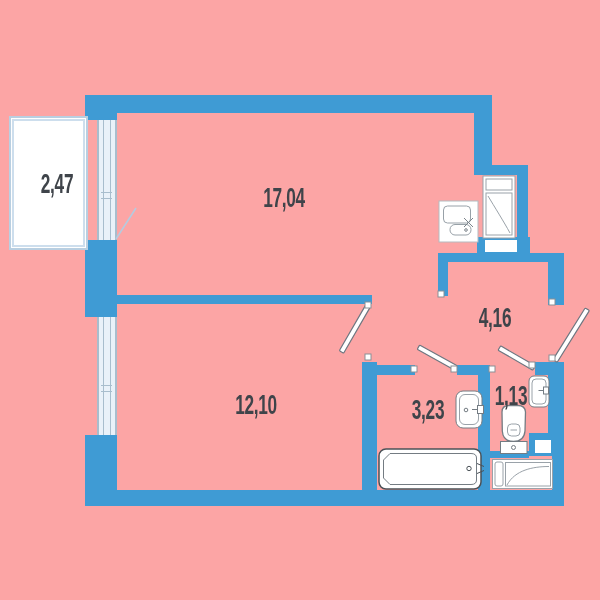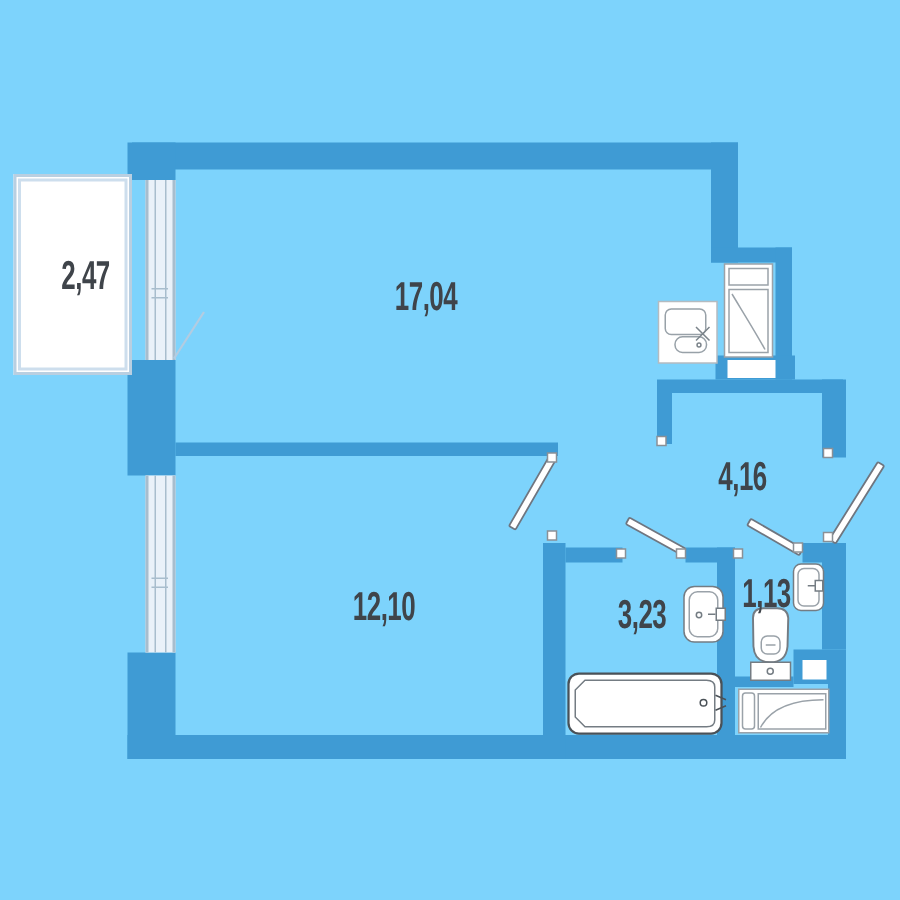--- a/index.html
+++ b/index.html
@@ -1,16 +1,16 @@
 <!DOCTYPE html>
 <html><head>
 <meta charset="utf-8">
 <style>
   html,body{margin:0;padding:0;background:#fff;}
-  #plan{position:relative;width:600px;height:600px;background:#7dd3fc;overflow:hidden;
+  #plan{position:relative;width:600px;height:600px;background:#fca5a5;overflow:hidden;
         font-family:"Liberation Sans",sans-serif;}
   .w{position:absolute;background:#3F9BD4;}
   .hole{position:absolute;background:#ffffff;}
   .window{position:absolute;background:#E9F1F9;border-left:2px solid #A8BDCD;border-right:2px solid #A8BDCD;box-sizing:border-box;}
   .window .f1,.window .f2{position:absolute;top:0;bottom:0;width:1px;background:#A8BDCD;}
   .window .f1{left:4px;}
   .window .f2{left:11px;}
   .window .tick{position:absolute;left:2px;width:11px;height:5px;border-top:1px solid #A8BDCD;border-bottom:1px solid #A8BDCD;}
   #balcony{position:absolute;left:9px;top:116px;width:79px;height:134px;border:2px solid #B9CFE1;box-sizing:border-box;background:#fff;}
   #balcony .inner{position:absolute;inset:1px;border:2px solid #CDDEED;}

